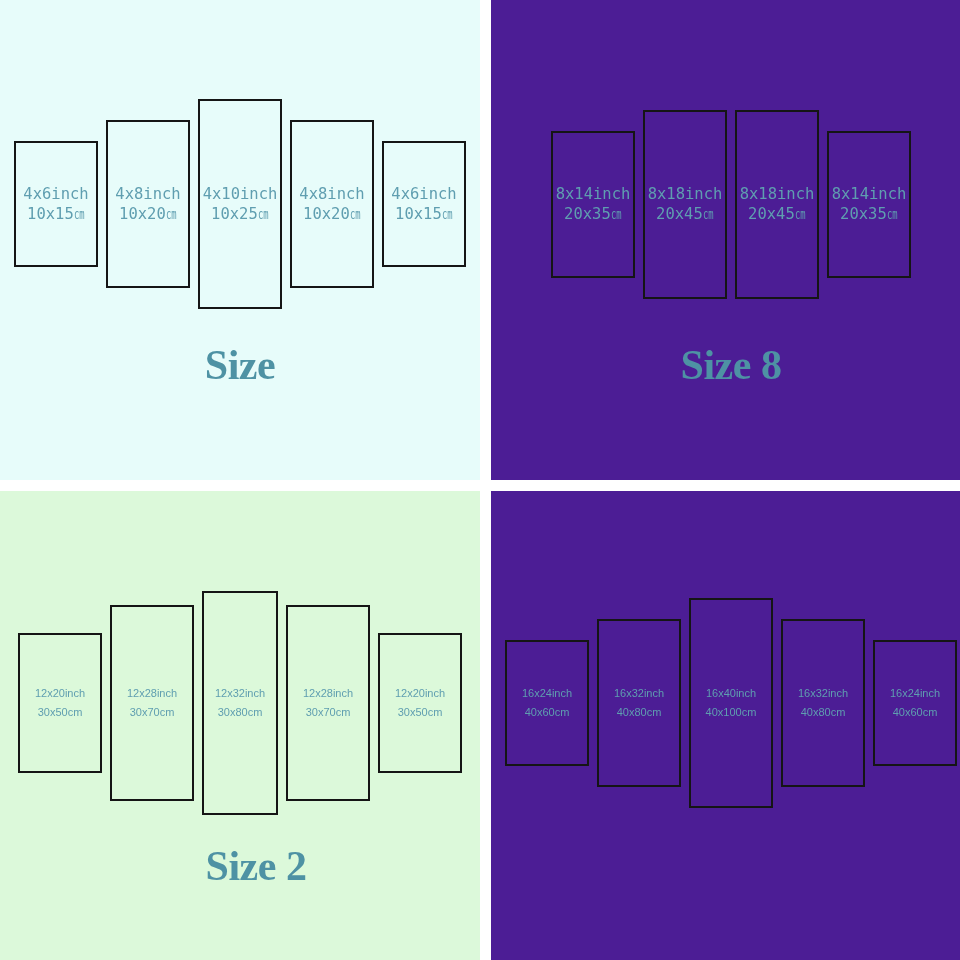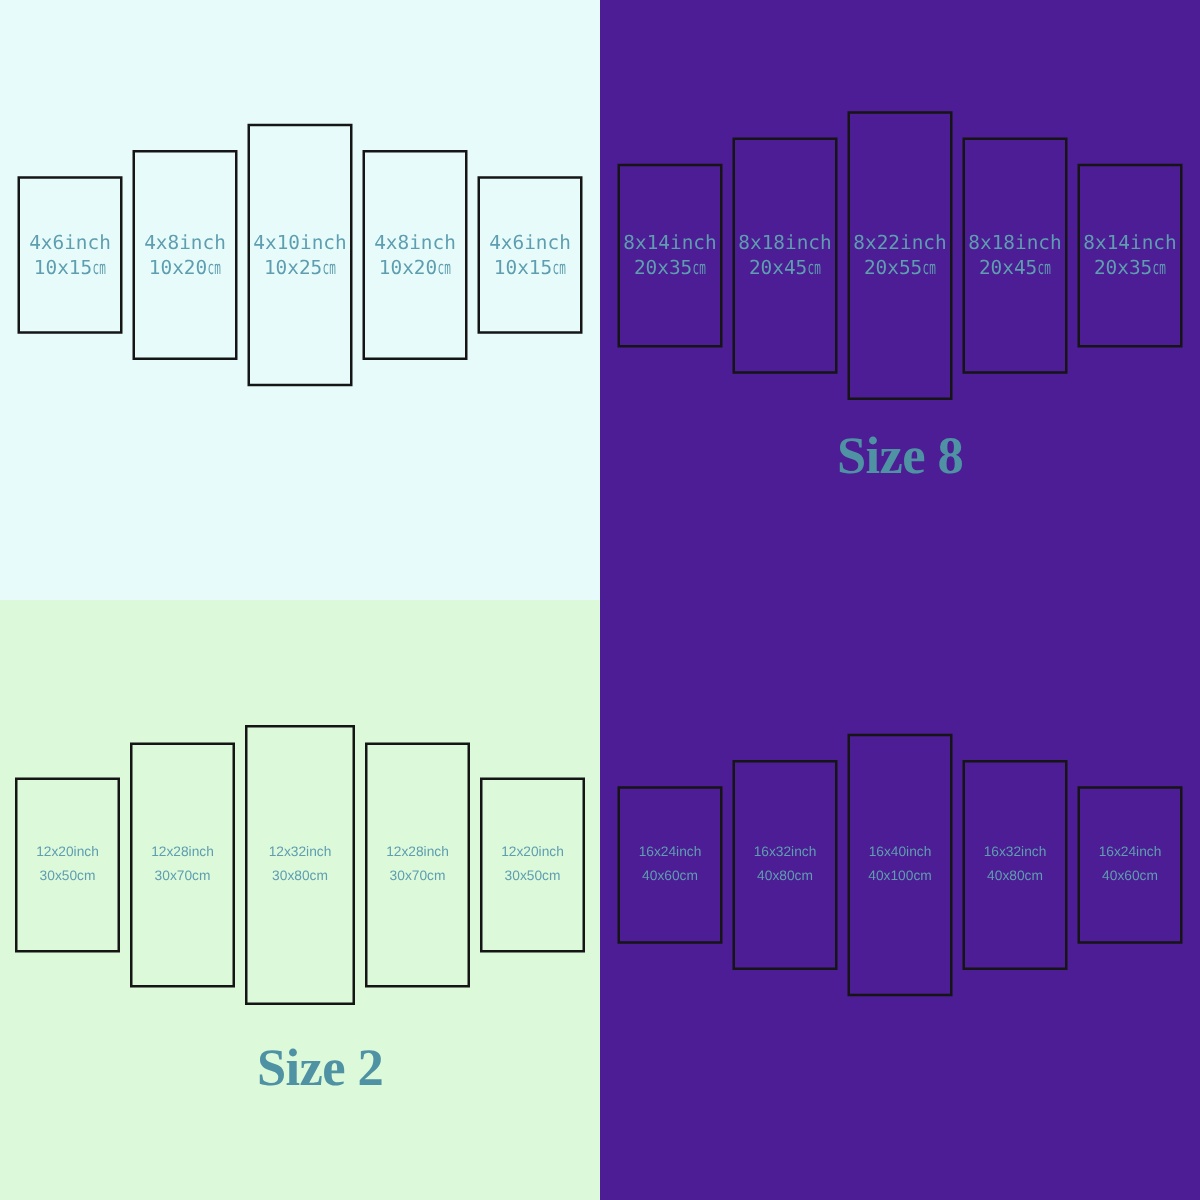--- a/index.html
+++ b/index.html
@@ -9,20 +9,21 @@
   }
   * { margin: 0; padding: 0; box-sizing: border-box; }
   html, body { width: 960px; height: 960px; overflow: hidden; }
   body { font-family: "Liberation Sans", sans-serif; }
 
   .grid {
     width: 960px; height: 960px;
     display: grid;
     grid-template-columns: 480px 480px;
     grid-template-rows: 480px 480px;
+    gap: 11px;
   }
   .quadrant { position: relative; width: 480px; height: 480px; }
 
   
   .panel-row {
     position: absolute; left: 0; width: 480px;
     display: flex; align-items: center; justify-content: center;
     gap: 8px;
   }
   .q-top .panel-row { top: 0; height: 408px; }
@@ -98,42 +99,37 @@
             <div><span>10x20</span><span class="u-c">cm</span></div>
           </div>
         </div>
         <div class="panel" style="width: 84px; height: 126px;">
           <div class="panel-label">
             <div>4x6inch</div>
             <div><span>10x15</span><span class="u-c">cm</span></div>
           </div>
         </div>
       </div>
+    <div class="quadrant-title">Size</div>
   </div>
 
   <div class="quadrant q-top" style="background: #4c1d95;">
     <div class="panel-row">
         <div class="panel" style="width: 84px; height: 147px;">
           <div class="panel-label">
             <div>8x14inch</div>
             <div><span>20x35</span><span class="u-c">cm</span></div>
           </div>
         </div>
         <div class="panel" style="width: 84px; height: 189px;">
           <div class="panel-label">
             <div>8x18inch</div>
             <div><span>20x45</span><span class="u-c">cm</span></div>
           </div>
         </div>
-        <div class="panel" style="width: 84px; height: 231px;">
-          <div class="panel-label">
-            <div>8x22inch</div>
-            <div><span>20x55</span><span class="u-c">cm</span></div>
-          </div>
-        </div>
         <div class="panel" style="width: 84px; height: 189px;">
           <div class="panel-label">
             <div>8x18inch</div>
             <div><span>20x45</span><span class="u-c">cm</span></div>
           </div>
         </div>
         <div class="panel" style="width: 84px; height: 147px;">
           <div class="panel-label">
             <div>8x14inch</div>
             <div><span>20x35</span><span class="u-c">cm</span></div>
@@ -150,21 +146,21 @@
             <div>12x20inch</div>
             <div><span>30x50</span><span class="">cm</span></div>
           </div>
         </div>
         <div class="panel" style="width: 84px; height: 196px;">
           <div class="panel-label">
             <div>12x28inch</div>
             <div><span>30x70</span><span class="">cm</span></div>
           </div>
         </div>
-        <div class="panel" style="width: 88px; height: 224px;">
+        <div class="panel" style="width: 76px; height: 224px;">
           <div class="panel-label">
             <div>12x32inch</div>
             <div><span>30x80</span><span class="">cm</span></div>
           </div>
         </div>
         <div class="panel" style="width: 84px; height: 196px;">
           <div class="panel-label">
             <div>12x28inch</div>
             <div><span>30x70</span><span class="">cm</span></div>
           </div>

